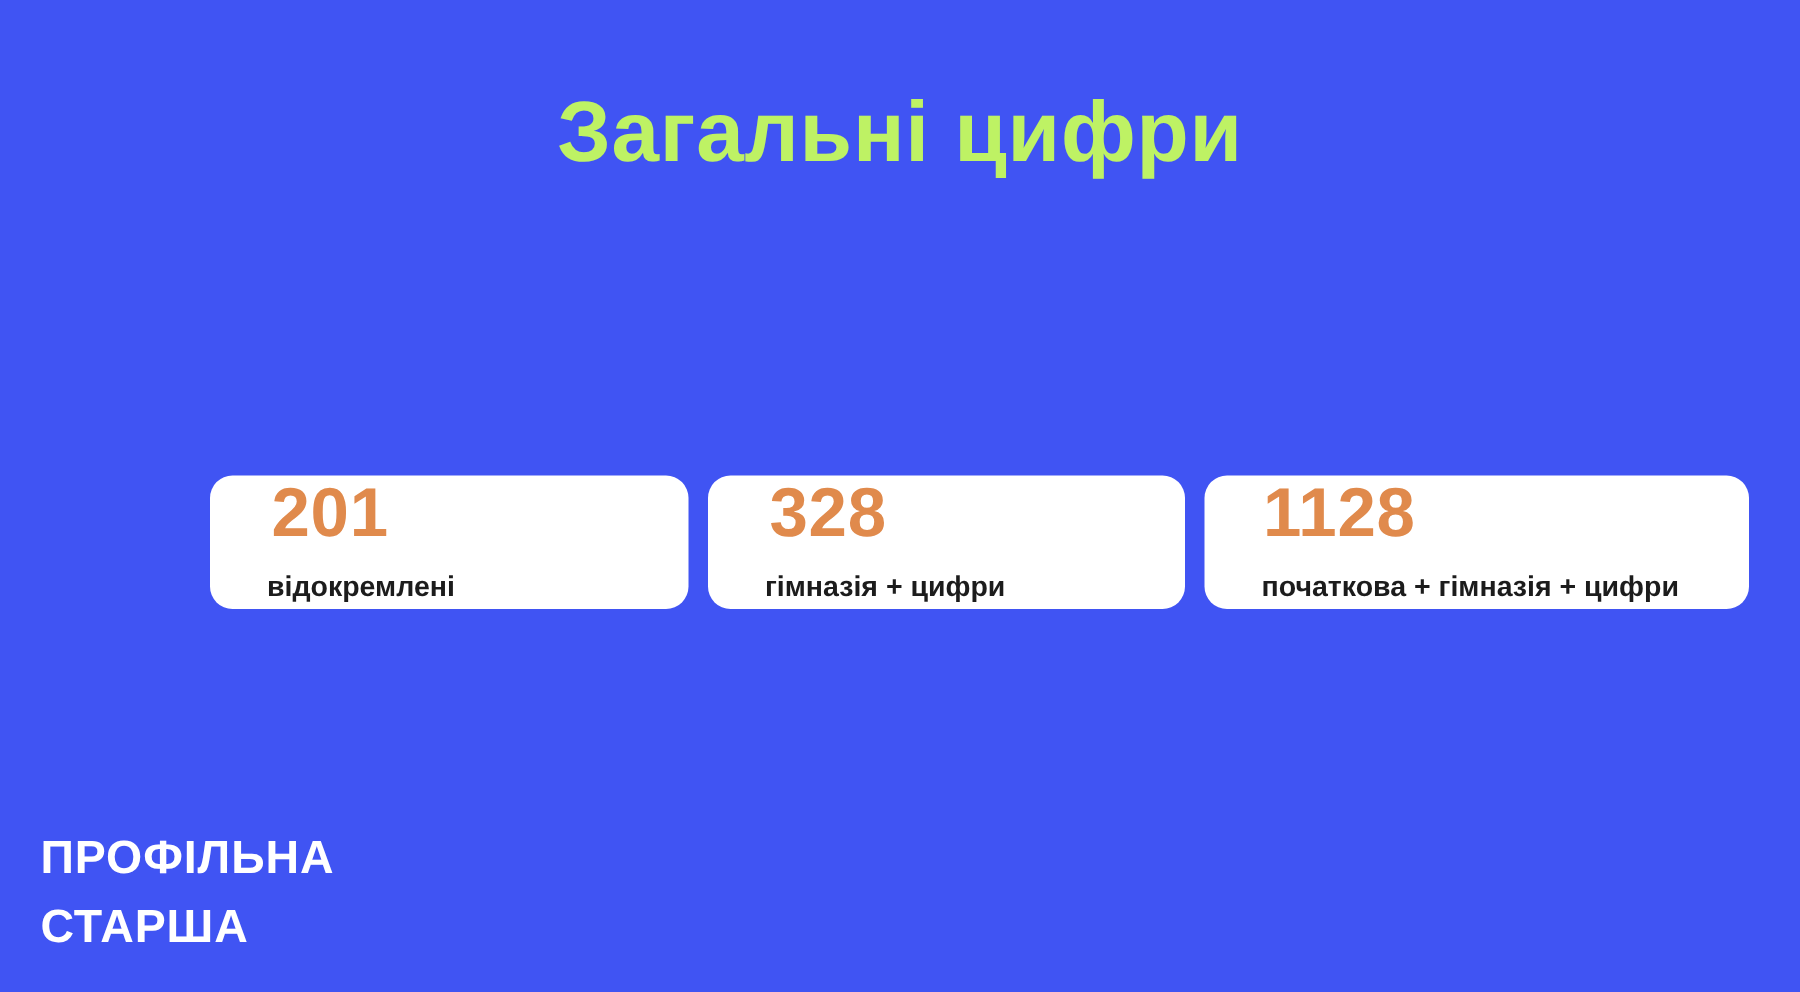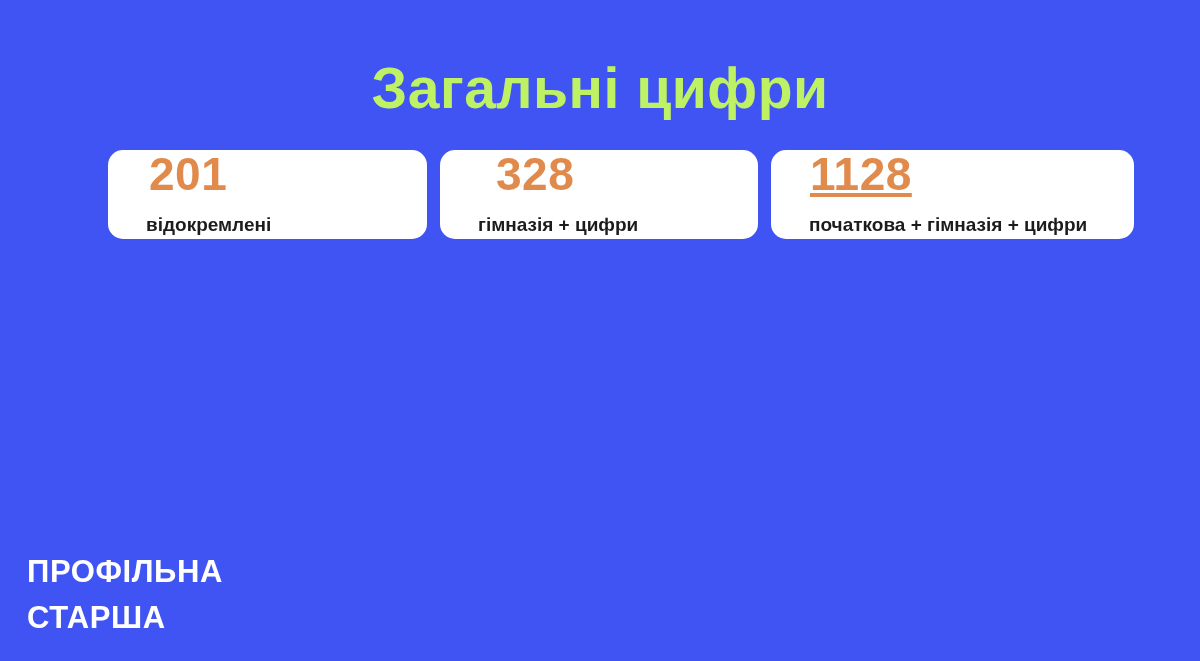--- a/index.html
+++ b/index.html
@@ -36,25 +36,25 @@
     font-weight: bold;
     letter-spacing: 0.5px;
     line-height: 1.15;
     white-space: nowrap;
   }
 
   
   .cards {
     position: absolute;
     top: 150px;
-    left: 108px;
+    left: 140px;
     width: 1032px;
     height: 256px;
     display: flex;
-    align-items: flex-start;
+    align-items: flex-end;
     gap: 13px;
   }
 
   .stat-card {
     background: #ffffff;
     border-radius: 15px;
     box-sizing: border-box;
     padding: 0 38px;
     display: flex;
     flex-direction: column;
@@ -79,22 +79,22 @@
   .stat-label {
     color: #1c1c1c;
     font-size: 19px;
     font-weight: bold;
     line-height: 1.42;
     margin: 0;
     max-width: 100%;
   }
 
   .stat-card.card-1 .stat-value { margin-left: 3px; }
-  .stat-card.card-2 .stat-value { margin-left: 18px; }
-  .stat-card.card-3 .stat-value { margin-left: 1px; text-decoration: underline; }
+  .stat-card.card-2 .stat-value { margin-left: 3px; }
+  .stat-card.card-3 .stat-value { margin-left: 1px; }
 
   
   .bottom-caption {
     position: absolute;
     left: 27px;
     top: 549px;
     color: #ffffff;
     font-size: 31px;
     font-weight: bold;
     line-height: 1.47;

